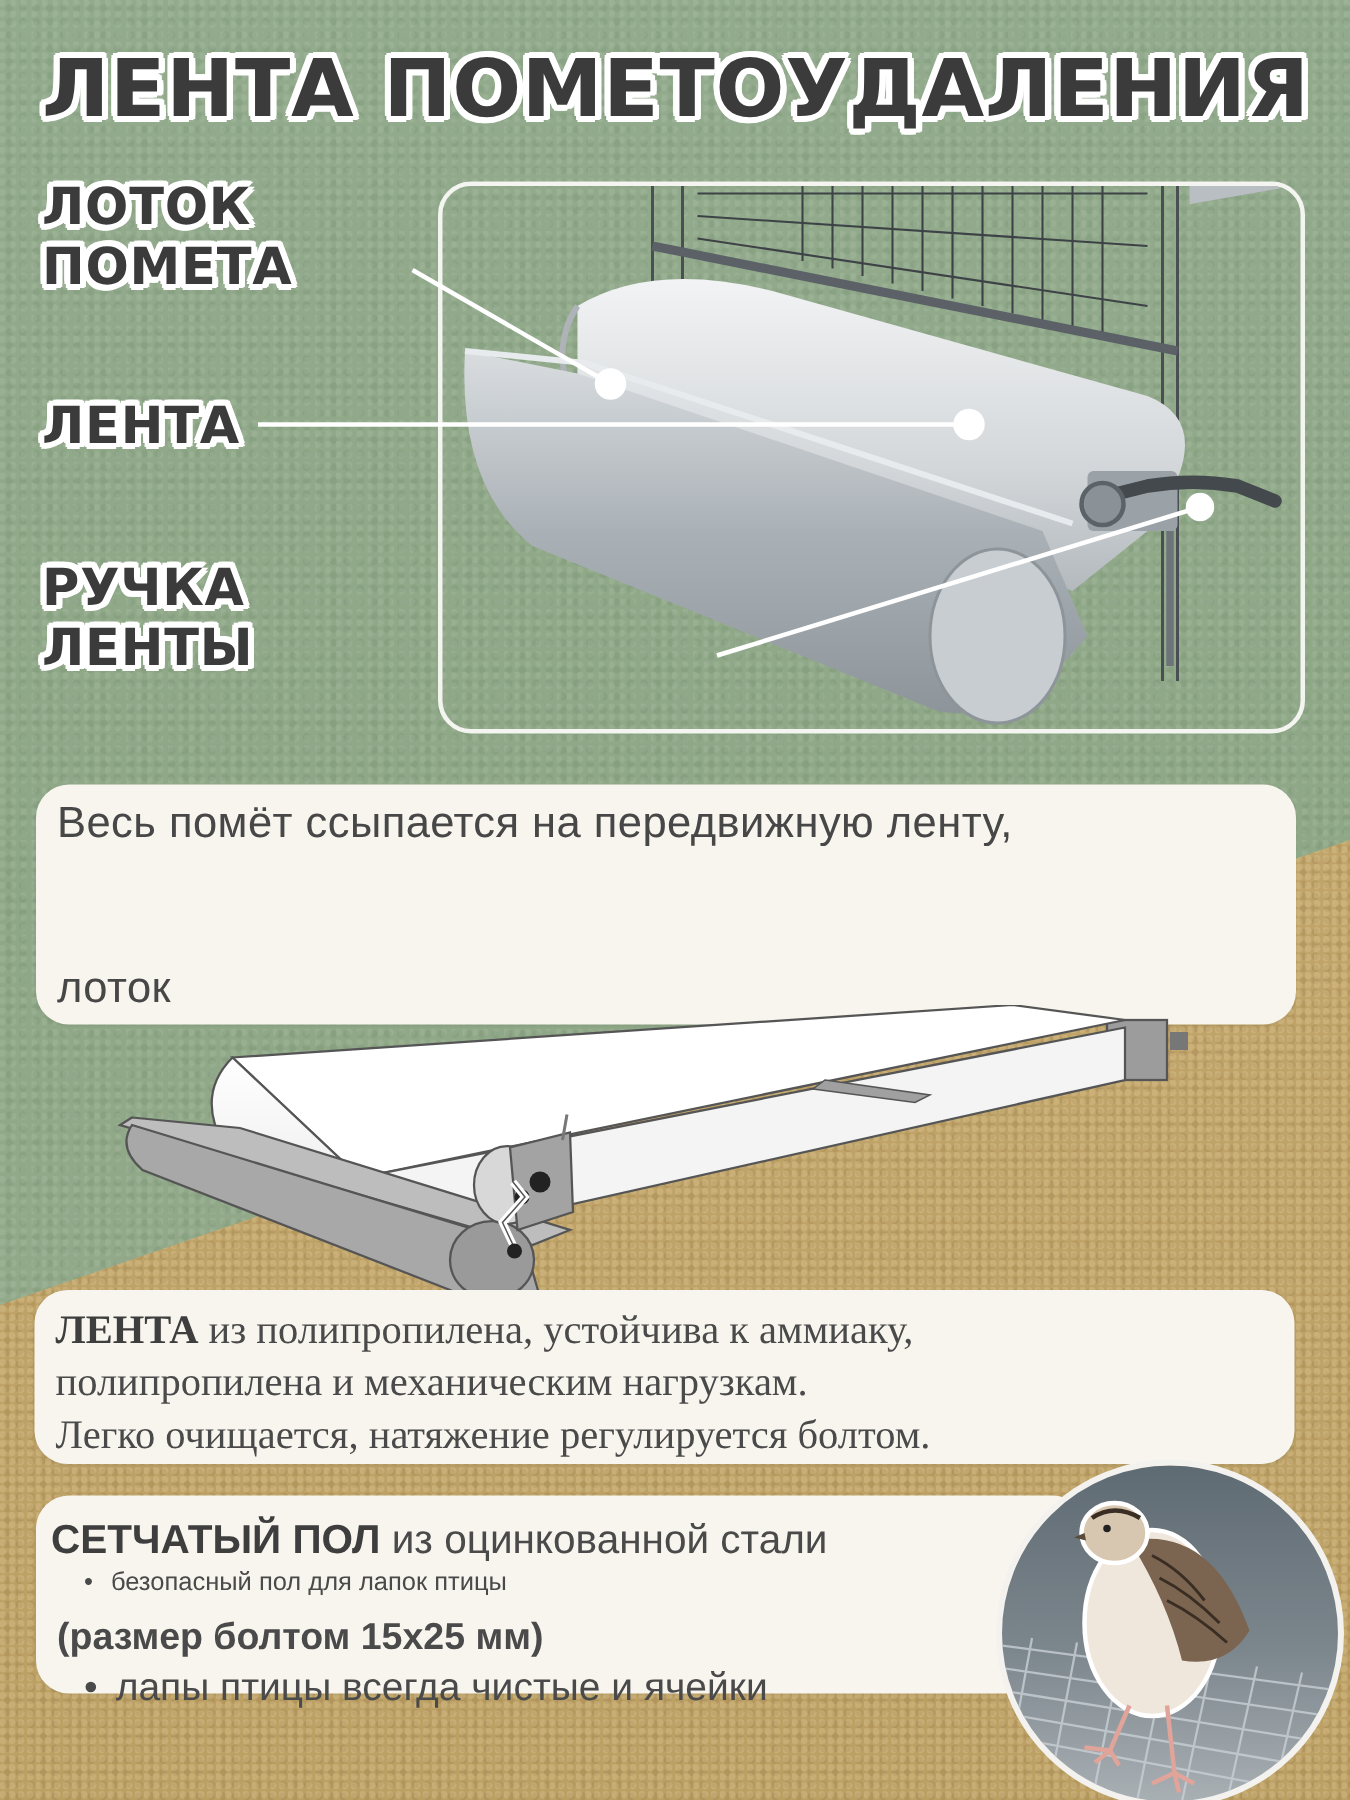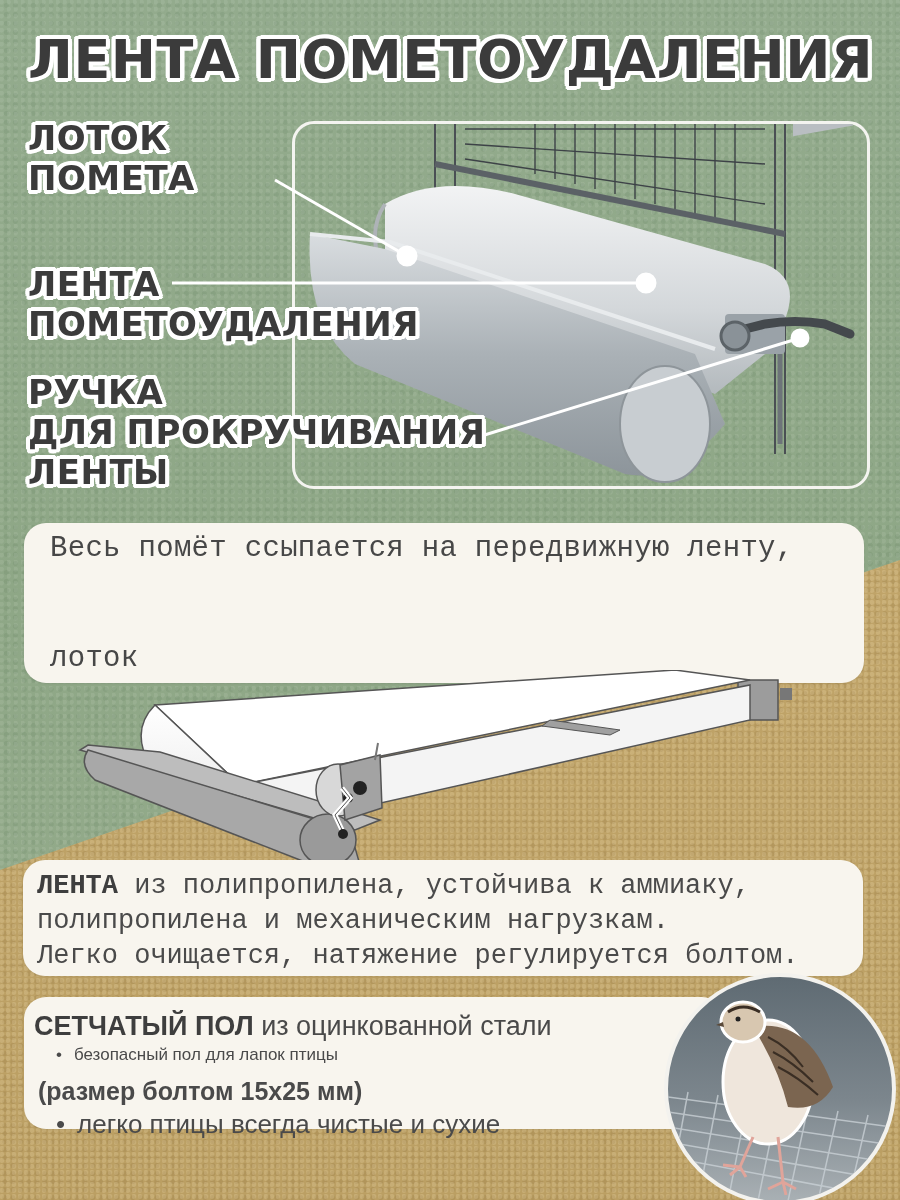--- a/index.html
+++ b/index.html
@@ -51,29 +51,29 @@
 
   .leader { position:absolute; left:0; top:0; pointer-events:none; }
 
   
   .card {
     position:absolute; background:#f8f5ee; border-radius:22px;
     color:#454545; box-shadow:0 1px 2px rgba(0,0,0,0.08);
   }
   .card1 { left:24px; top:523px; width:840px; height:160px; }
   .card1 p {
-    margin:0; padding:8px 4px 0 26px; font-size:29px; line-height:36.5px;
+    margin:0; padding:8px 4px 0 14px; font-size:29px; line-height:36.5px;
     text-align:justify; text-align-last:left; font-weight:300;
-    font-family:Liberation Mono, monospace; color:#474747;
+    font-family:Liberation Sans, sans-serif; color:#474747;
     letter-spacing:0.3px;
   }
   .card2 { left:23px; top:860px; width:840px; height:116px; }
   .card2 p {
     margin:0; padding:9px 0 0 14px; font-size:27px; line-height:35px;
-    font-family:Liberation Mono, monospace; color:#4a4a4a;
+    font-family:Liberation Serif, serif; color:#4a4a4a;
   }
   .card3 { left:24px; top:997px; width:700px; height:132px; }
   .card3 .l { font-family:"Liberation Sans", sans-serif; color:#4a4a4a; }
   .card3 .l1 { position:absolute; left:10px; top:14px; font-size:27px; }
   .card3 .l2 { position:absolute; left:32px; top:48px; font-size:17px; }
   .card3 .l3 { position:absolute; left:14px; top:80px; font-size:25px; font-weight:bold; }
   .card3 .l4 { position:absolute; left:32px; top:112px; font-size:26px; }
   .b { font-weight:bold; color:#3e3e3e; }
   .bullet::before { content:"\2022"; margin-right:12px; }
 
@@ -157,25 +157,23 @@
     <circle cx="800" cy="338" r="8"></circle>
   </g>
 </svg>
 
 <div class="outline-text callout" style="top:118px;">
   <div>ЛОТОК</div>
   <div>ПОМЕТА</div>
 </div>
 <div class="outline-text callout" style="top:264px;">
   <div>ЛЕНТА</div>
-  <div>ПОМЕТОУДАЛЕНИЯ</div>
 </div>
 <div class="outline-text callout" style="top:372px;">
   <div>РУЧКА</div>
-  <div>ДЛЯ ПРОКРУЧИВАНИЯ</div>
   <div>ЛЕНТЫ</div>
 </div>
 
 <div class="card card1">
   <p>
     <span>Весь помёт ссыпается на передвижную ленту,</span><br>
     <br>
     <br>
     <span>лоток</span>
   </p>
@@ -219,21 +217,21 @@
     <span class="b">ЛЕНТА</span><span> из  полипропилена, устойчива к аммиаку,</span><br>
     <span>полипропилена и механическим нагрузкам.</span><br>
     <span>Легко очищается, натяжение регулируется болтом.</span>
   </p>
 </div>
 
 <div class="card card3">
   <div class="l l1"><span class="b">СЕТЧАТЫЙ ПОЛ</span><span> из оцинкованной стали</span></div>
   <div class="l l2 bullet">безопасный пол для лапок птицы</div>
   <div class="l l3">(размер болтом 15х25 мм)</div>
-  <div class="l l4 bullet">легко птицы всегда чистые и сухие</div>
+  <div class="l l4 bullet">лапы птицы всегда чистые и ячейки</div>
 </div>
 
 <div class="quail-circle">
   <svg width="224" height="224" viewBox="0 0 224 224">
 
     <g stroke="#c9d0d5" stroke-width="1.5" opacity="0.8">
       <line x1="0" y1="120" x2="224" y2="150"></line>
       <line x1="0" y1="135" x2="224" y2="168"></line>
       <line x1="0" y1="150" x2="224" y2="186"></line>
       <line x1="0" y1="165" x2="224" y2="204"></line>

